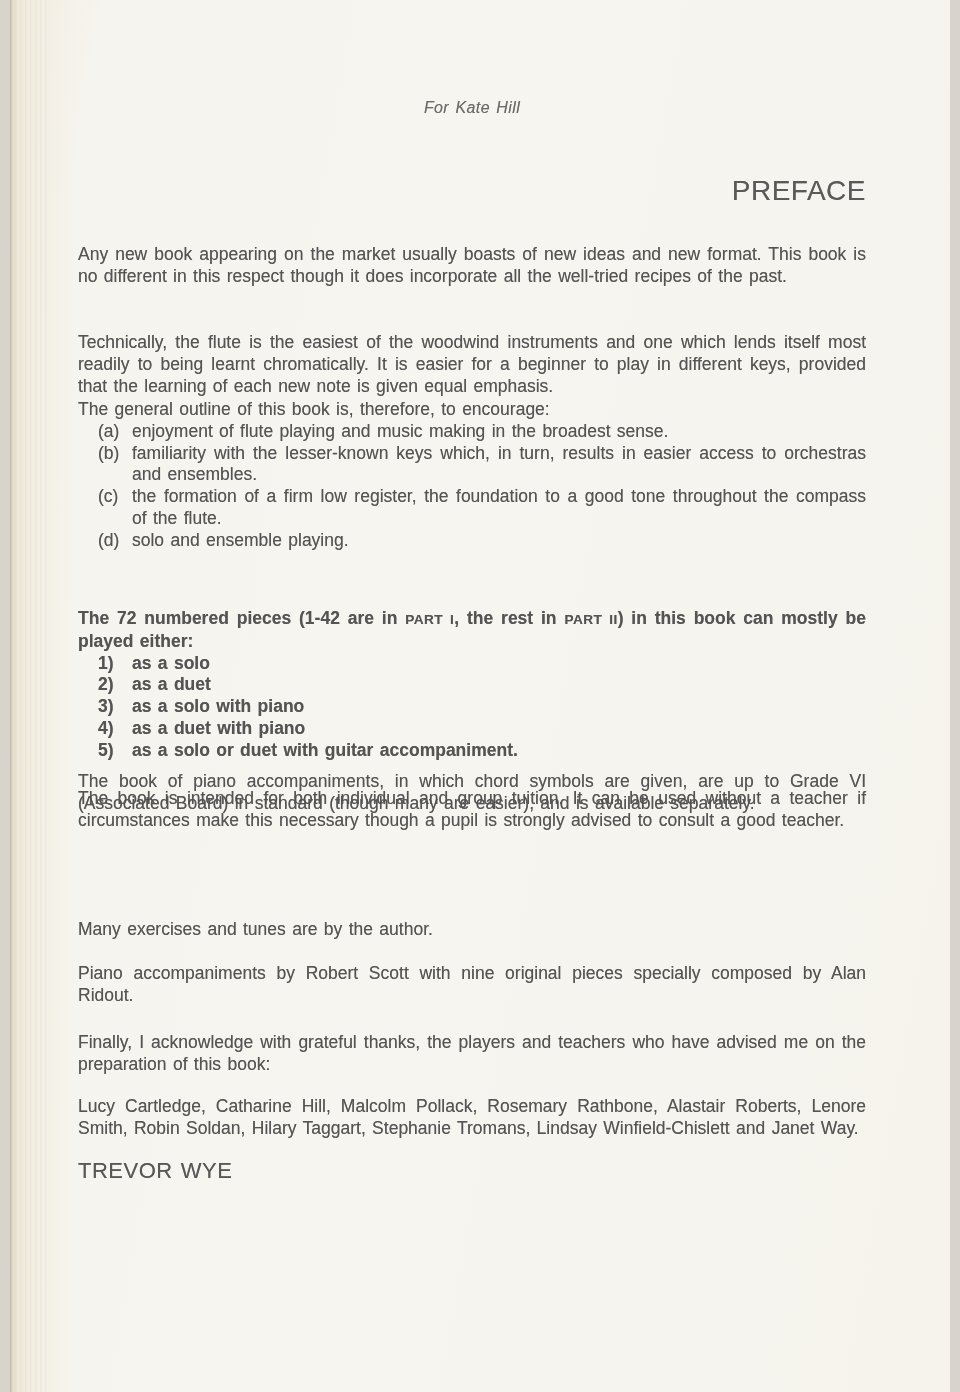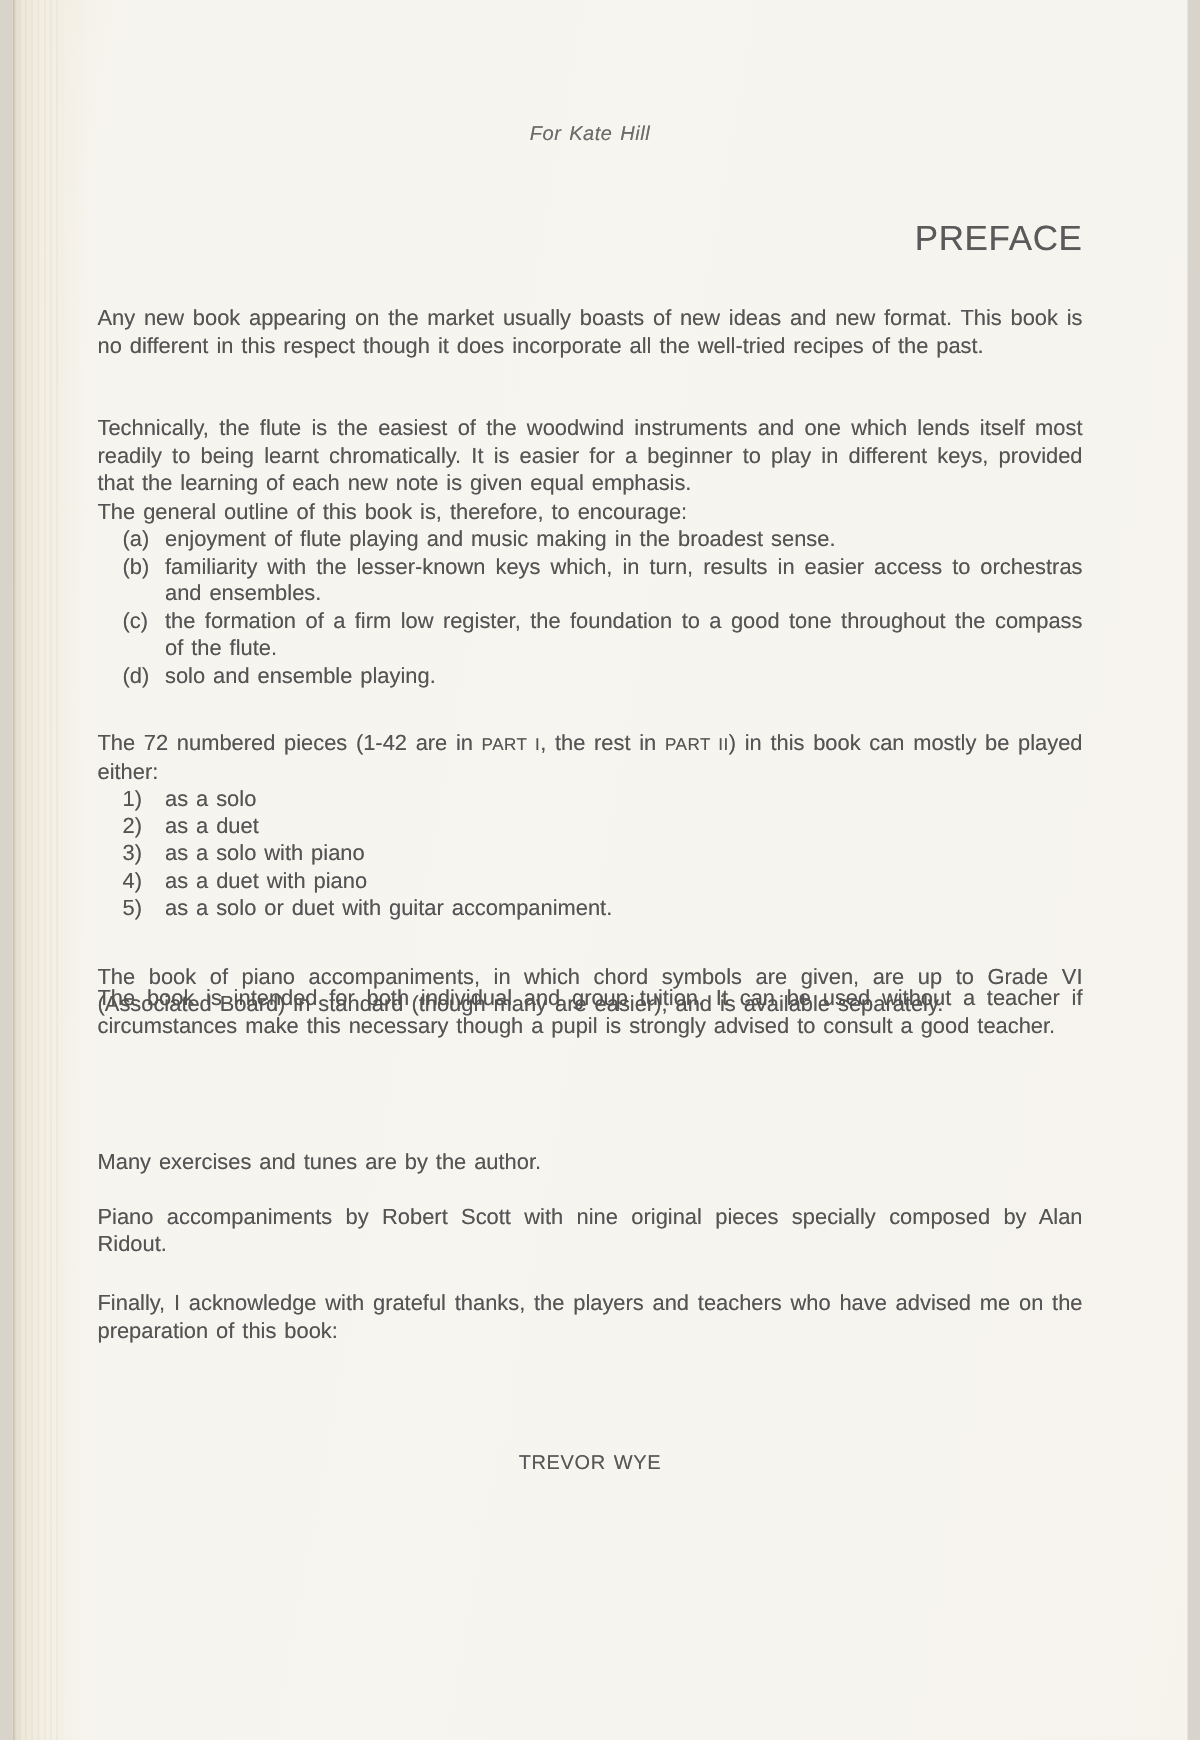--- a/index.html
+++ b/index.html
@@ -58,31 +58,31 @@
     text-align: right;
     font-size: 28px;
     line-height: 36px;
     letter-spacing: 0.5px;
     color: #5a5a5a;
   }
   .para { text-align: justify; }
   .p-intro        { top: 244px; }
   .p-technical    { top: 332px; }
   .p-outline      { top: 399px; }
-  .p-pieces       { top: 584px; }
+  .p-pieces       { top: 608px; font-weight: bold; }
   .p-piano-book   { top: 771px; }
   .p-tuition      { top: 788px; }
   .p-author       { top: 919px; }
   .p-accomp       { top: 963px; }
   .p-thanks       { top: 1032px; }
   .p-names        { top: 1096px; }
   .signature {
     top: 1160px;
-    text-align: center;
-    font-size: 16px;
+    text-align: left;
+    font-size: 22px;
     letter-spacing: 0.5px;
     color: #575757;
   }
   .list { margin-top: 0; }
   .list-item {
     position: relative;
     padding-left: 54px;
     text-align: justify;
   }
   .list-item .marker {
@@ -159,15 +159,16 @@
   <div class="blk para p-piano-book">The book of piano accompaniments, in which chord symbols are given, are up to Grade VI (Associated Board) in standard (though many are easier), and is available separately.</div>
 
   <div class="blk para p-tuition">The book is intended for both individual and group tuition. It can be used without a teacher if circumstances make this necessary though a pupil is strongly advised to consult a good teacher.</div>
 
   <div class="blk para p-author">Many exercises and tunes are by the author.</div>
 
   <div class="blk para p-thanks">Finally, I acknowledge with grateful thanks, the players and teachers who have advised me on the preparation of this book:</div>
 
   <div class="blk para p-accomp">Piano accompaniments by Robert Scott with nine original pieces specially composed by Alan Ridout.</div>
 
+  <div class="blk para p-names">Lucy Cartledge, Catharine Hill, Malcolm Pollack, Rosemary Rathbone, Alastair Roberts, Lenore Smith, Robin Soldan, Hilary Taggart, Stephanie Tromans, Lindsay Winfield-Chislett and Janet Way.</div>
 
   <div class="blk signature">TREVOR WYE</div>
 </div>
 
 </body></html>

